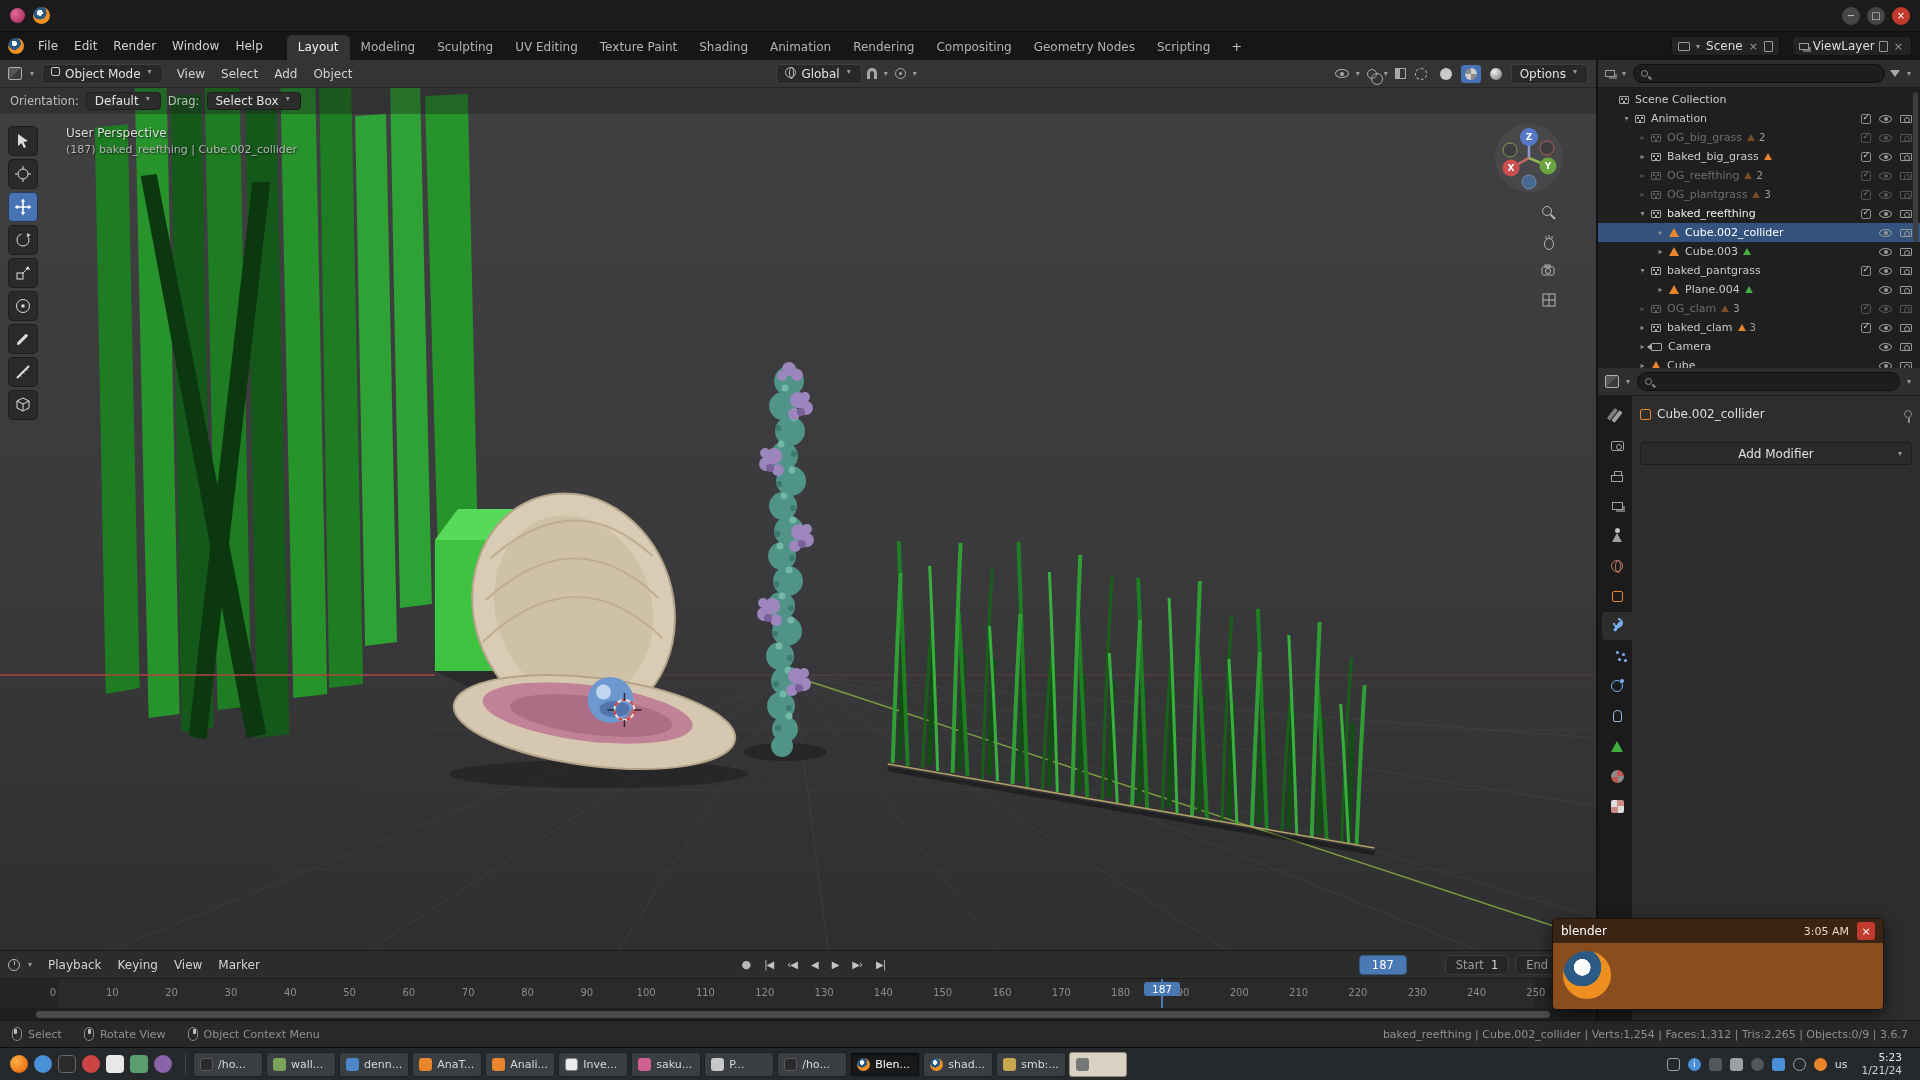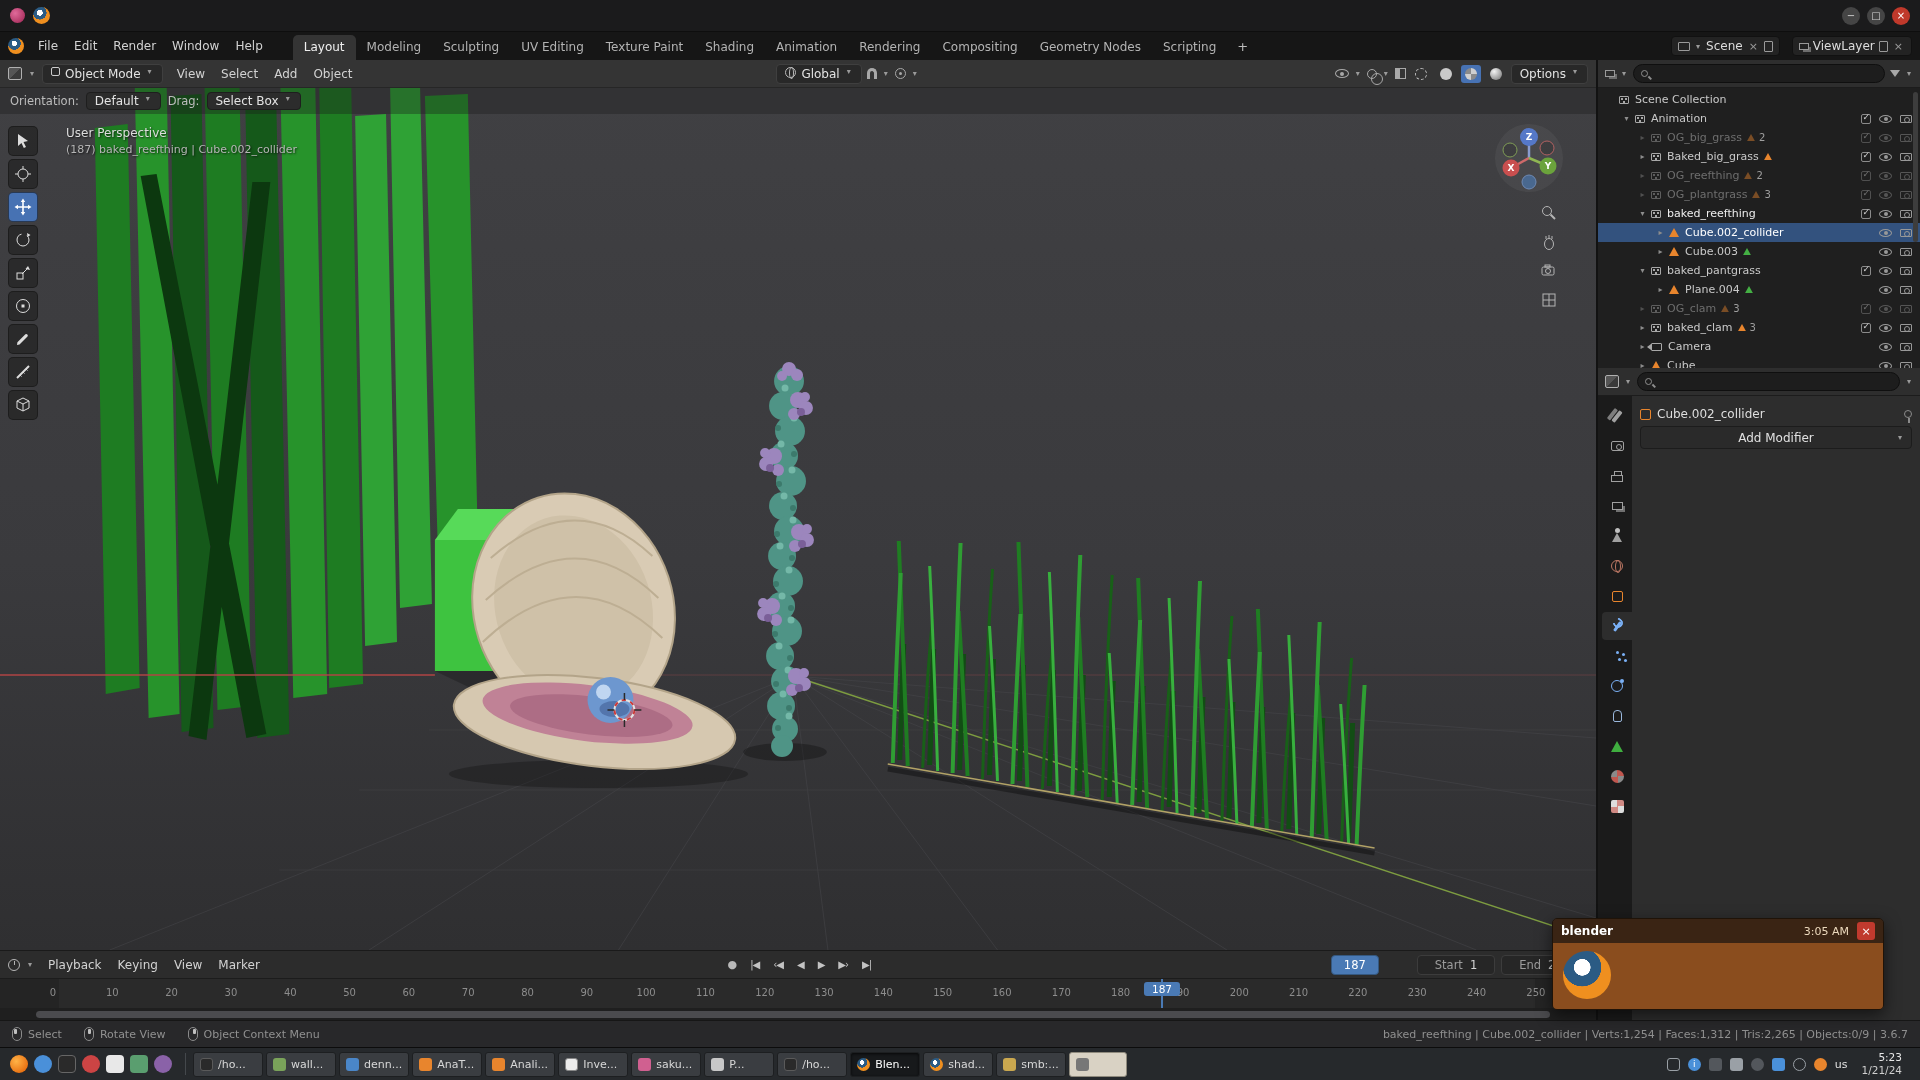--- a/index.html
+++ b/index.html
@@ -17,21 +17,21 @@
   .blender-logo.lg{width:48px;height:48px}
   .tb-title{position:absolute;left:0;right:0;text-align:center;color:#c6c6c6;font-size:12px;pointer-events:none}
   .tb-right{margin-left:auto;display:flex;gap:7px;position:relative}
   .winbtn{width:18px;height:18px;border-radius:50%;background:#454545;color:#d5d5d5;font-size:10px;display:flex;align-items:center;justify-content:center}
   .winbtn.close{background:#c0392b;color:#fff}
 
   
   .menubar{height:28px;background:#161616;display:flex;align-items:center;padding:0 8px;gap:2px}
   .menubar .blender-logo{width:16px;height:16px;margin-right:4px}
   .menu-item{padding:3px 8px;border-radius:3px;color:#d2d2d2;font-size:12px}
-  .ws-tabs{display:flex;align-items:flex-end;margin-left:20px;height:28px}
+  .ws-tabs{display:flex;align-items:flex-end;margin-left:14px;height:28px}
   .ws-tab{padding:5px 11px 6px;color:#b3b3b3;font-size:12px;border-radius:5px 5px 0 0;white-space:nowrap}
   .ws-tab.active{background:#343434;color:#efefef}
   .ws-add{padding:0 8px;color:#bbb;font-size:13px}
   .sel-group{display:flex;align-items:center;gap:4px;margin-left:10px;background:#232323;border:1px solid #111;border-radius:4px;padding:2px 6px}
   .sel-label{color:#ddd;font-size:12px}
   .sel-x{color:#999;font-size:11px;padding:0 2px}
   .mi{display:inline-block;position:relative}
   .scene-ic{width:12px;height:9px;border:1px solid #9a9a9a;border-radius:1px}
   .vlayer-ic{width:10px;height:7px;border:1px solid #9a9a9a;box-shadow:3px 3px 0 -1px #6d6d6d}
   .newdoc-ic{width:9px;height:11px;border:1px solid #9a9a9a;border-radius:1px}
@@ -143,31 +143,31 @@
   .pti.phys{width:12px;height:12px;border:1px solid #7ab0f5;border-radius:50%;position:relative}
   .pti.phys::after{content:"";position:absolute;right:-2px;top:-2px;width:4px;height:4px;background:#7ab0f5;border-radius:50%}
   .pti.constr{width:9px;height:12px;border:1px solid #9ab8dd;border-radius:4px 4px 2px 2px}
   .pti.datatri{width:0;height:0;border-left:6px solid transparent;border-right:6px solid transparent;border-bottom:11px solid #3fae3f}
   .pti.mat{width:13px;height:13px;border-radius:50%;background:conic-gradient(#c0574f 0 25%,#8a8a8a 0 50%,#c0574f 0 75%,#8a8a8a 0)}
   .pti.tex{width:13px;height:13px;border-radius:2px;background:conic-gradient(#d08a84 0 25%,#ddd 0 50%,#d08a84 0 75%,#ddd 0)}
   .prop-main{flex:1;padding:6px 8px;min-width:0}
   .prop-bread{display:flex;align-items:center;gap:6px;height:24px;color:#dedede;font-size:12px}
   .pin-ic{margin-left:auto;width:8px;height:8px;border:1px solid #8b8b8b;border-radius:50%;position:relative}
   .pin-ic::after{content:"";position:absolute;left:3px;top:7px;width:1.5px;height:5px;background:#8b8b8b}
-  .addmod{margin-top:0;height:23px;background:#2a2a2a;border:1px solid #1c1c1c;border-radius:4px;display:flex;align-items:center;justify-content:center;gap:6px;color:#e0e0e0;font-size:12px;position:relative}
+  .addmod{margin-top:16px;height:23px;background:#2a2a2a;border:1px solid #1c1c1c;border-radius:4px;display:flex;align-items:center;justify-content:center;gap:6px;color:#e0e0e0;font-size:12px;position:relative}
   .addmod .chev{position:absolute;right:7px}
 
   
   .tl-header{height:28px;background:#2c2c2c;display:flex;align-items:center;gap:6px;padding:0 8px;border-top:1px solid #1a1a1a}
   .clock-ic{width:12px;height:12px;border:1.5px solid #b5b5b5;border-radius:50%;position:relative}
   .clock-ic::after{content:"";position:absolute;left:4.5px;top:1.5px;width:1.5px;height:4px;background:#b5b5b5}
   .pbtn{color:#c3c3c3;font-size:10px;letter-spacing:-1px;padding:2px 4px}
   .pbtn.rec{color:#b9b9b9;font-size:11px}
   .framepill{background:#4a7ab5;border:1px solid #35587f;border-radius:4px;color:#fff;padding:2px 12px;font-size:11.5px}
-  .sepill{background:#262626;border:1px solid #3c3c3c;border-radius:4px;color:#d5d5d5;padding:2px 17px;font-size:11.5px;display:flex;gap:7px}
+  .sepill{background:#262626;border:1px solid #3c3c3c;border-radius:4px;color:#d5d5d5;padding:2px 10px;font-size:11.5px;display:flex;gap:7px}
   .sepill .k{color:#9c9c9c}
   .tl-ruler{height:30px;background:#242424;position:relative;border-top:1px solid #1c1c1c;overflow:hidden}
   .tl-range{position:absolute;left:59px;width:1476px;top:0;bottom:0;background:rgba(255,255,255,.03)}
   .ticks{position:absolute;left:36px;right:43px;top:8px;display:flex;justify-content:space-between}
   .tick{width:34px;text-align:center;color:#8d8d8d;font-size:10px}
   .playhead{position:absolute;left:1162px;top:0;bottom:0;width:0}
   .ph-line{position:absolute;left:-1px;top:0;bottom:0;width:2px;background:#4a7ab5}
   .ph-badge{position:absolute;top:3px;left:0;transform:translateX(-50%);background:#4a7ab5;color:#fff;font-size:10.5px;padding:1px 8px;border-radius:3px}
   .tl-scroll{height:12px;background:#1f1f1f;position:relative}
   .tl-thumb{position:absolute;left:36px;right:46px;top:2.5px;height:7px;background:#4b4b4e;border-radius:4px}
@@ -210,21 +210,21 @@
   .tic.orange{background:#e8852d}
   .tic.dark{background:#53575c}
   .tic.outline{background:transparent;border:1.5px solid #9aa0a6}
   .kb-layout{color:#e2e2e2;font-size:11px}
   .clockbox{text-align:right;color:#e8e8e8;font-size:10.5px;line-height:1.25;padding:0 6px}
   .clockbox .date{color:#cfcfcf}
 
   
   .notif{position:fixed;right:36px;bottom:70px;width:332px;border-radius:5px;overflow:hidden;box-shadow:0 5px 16px rgba(0,0,0,.55);z-index:50;border:1px solid #1f1308}
   .notif-head{height:24px;background:#3a2414;display:flex;align-items:center;padding:0 8px;gap:8px}
-  .notif-app{color:#fff;font-weight:bold;font-size:12px}
+  .notif-app{color:#fff;font-weight:normal;font-size:12px}
   .notif-time{margin-left:auto;color:#ecd9bd;font-size:11px}
   .notif-close{width:18px;height:18px;background:#c03a2e;border-radius:3px;color:#fff;font-size:11px;display:flex;align-items:center;justify-content:center}
   .notif-body{background:#8a4d1e;display:flex;align-items:center;gap:10px;padding:8px 10px 10px}
   .notif-title{color:#fff;font-weight:bold;font-size:13px;margin-bottom:3px}
   .notif-msg{color:#f5e3cb;font-size:11px;line-height:1.4;max-width:240px}
 </style>
 </head>
 <body>
 
 <div class="titlebar">

